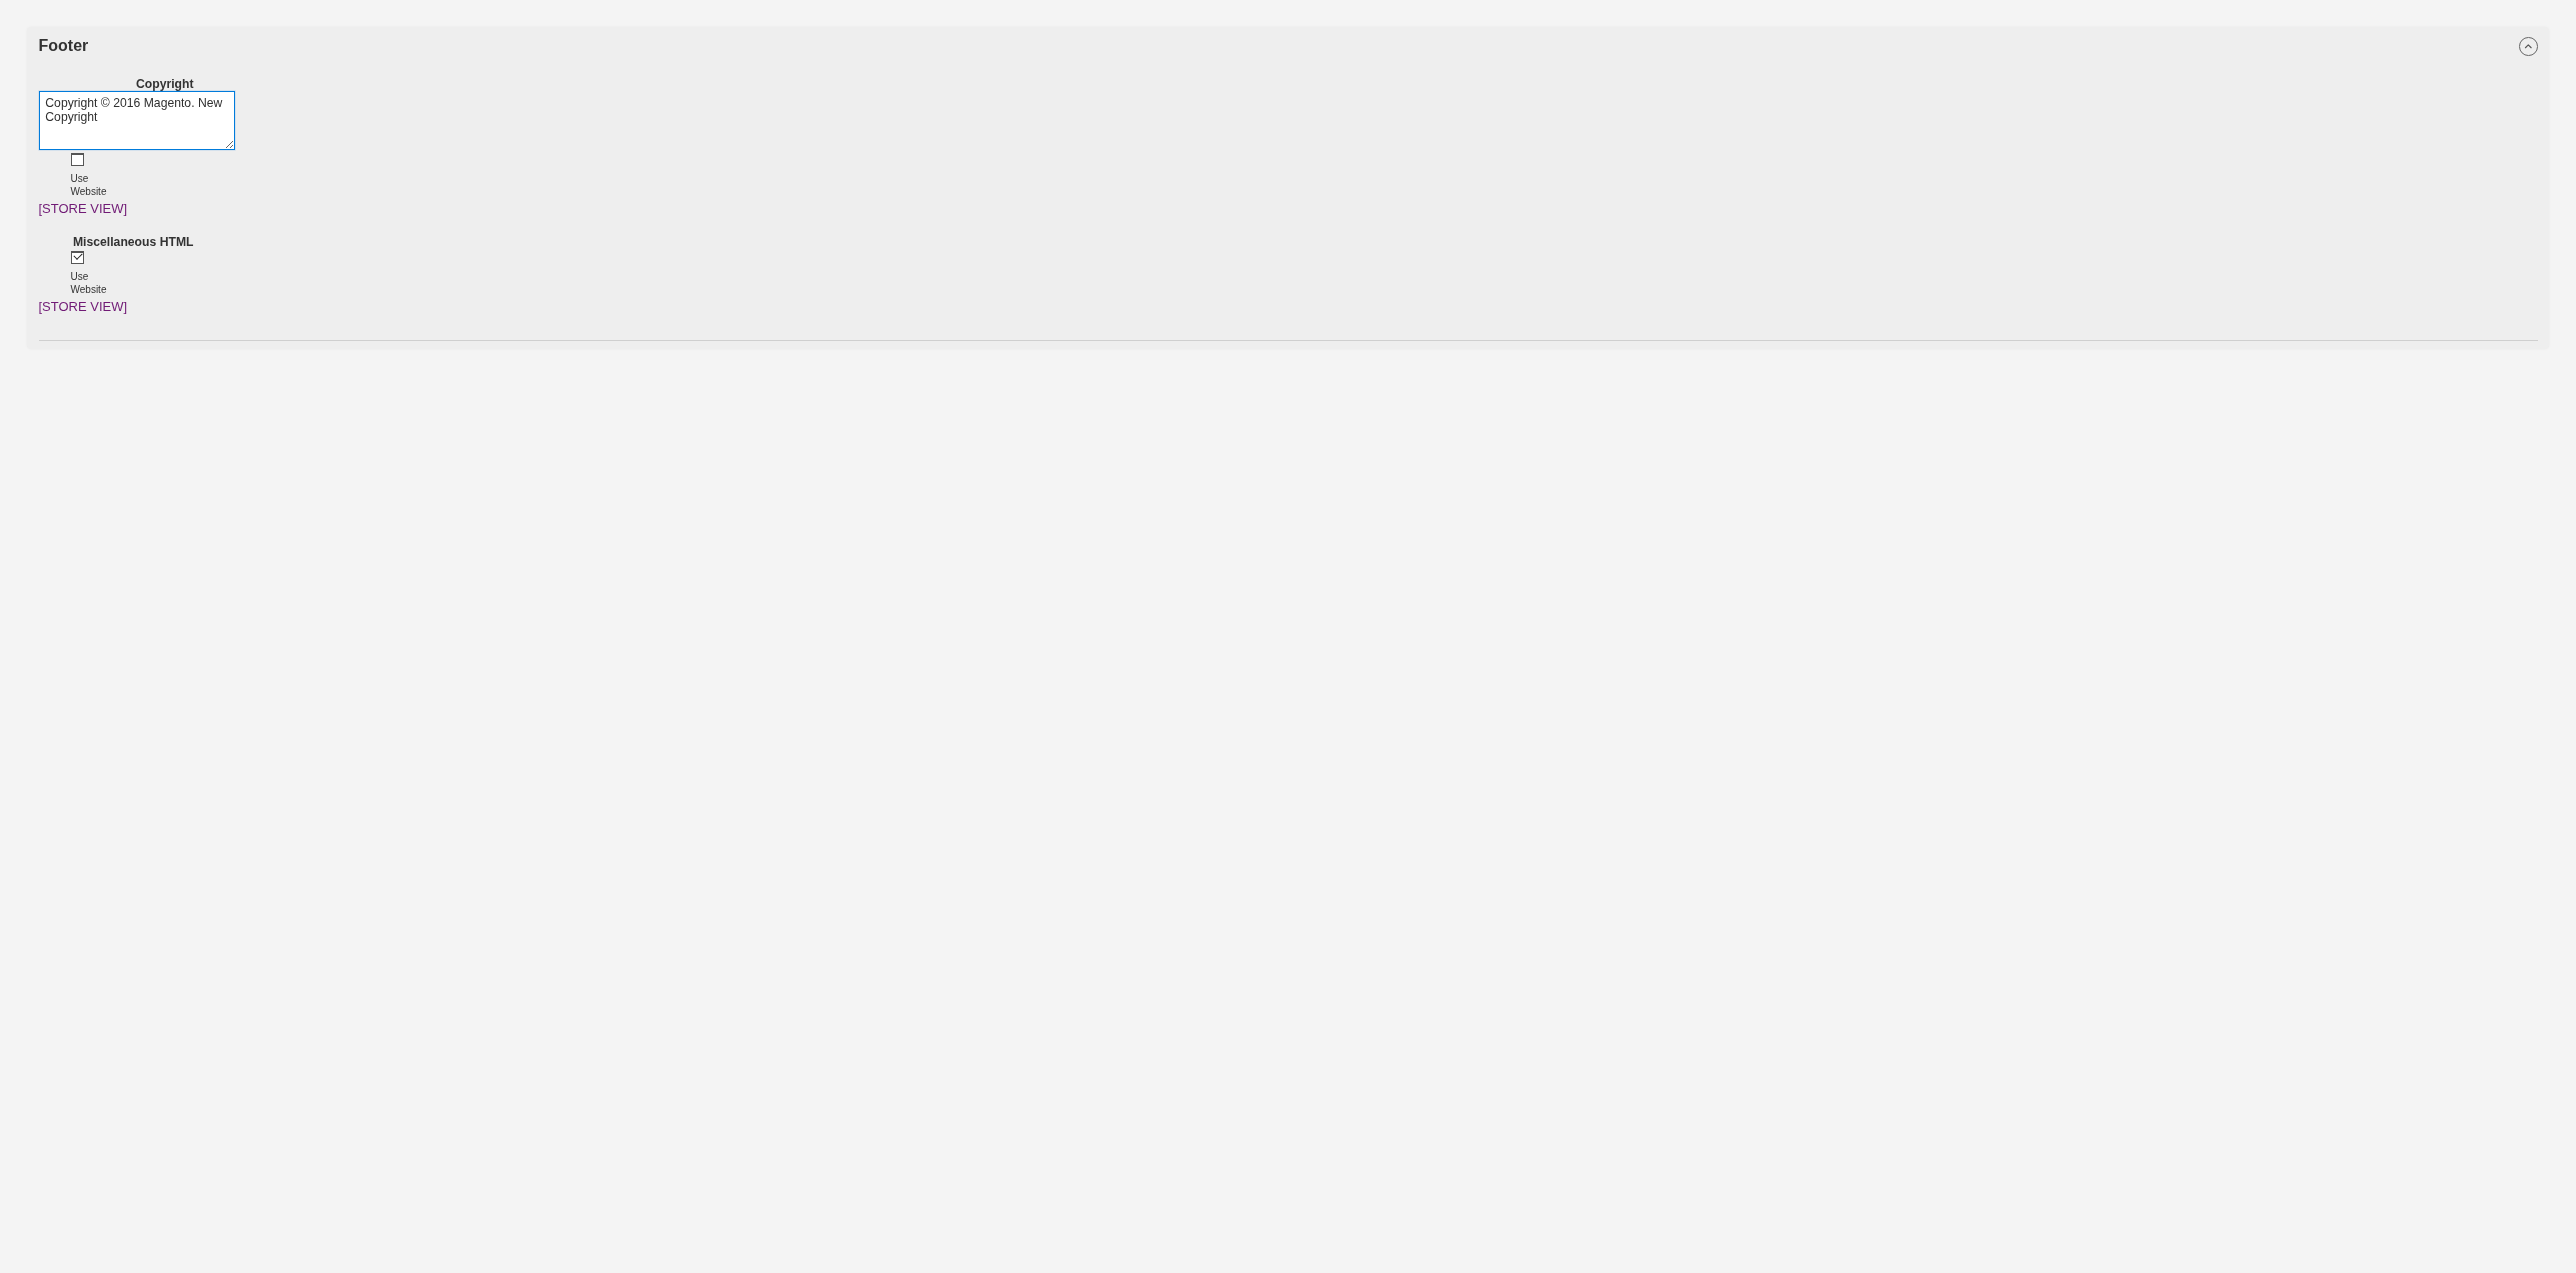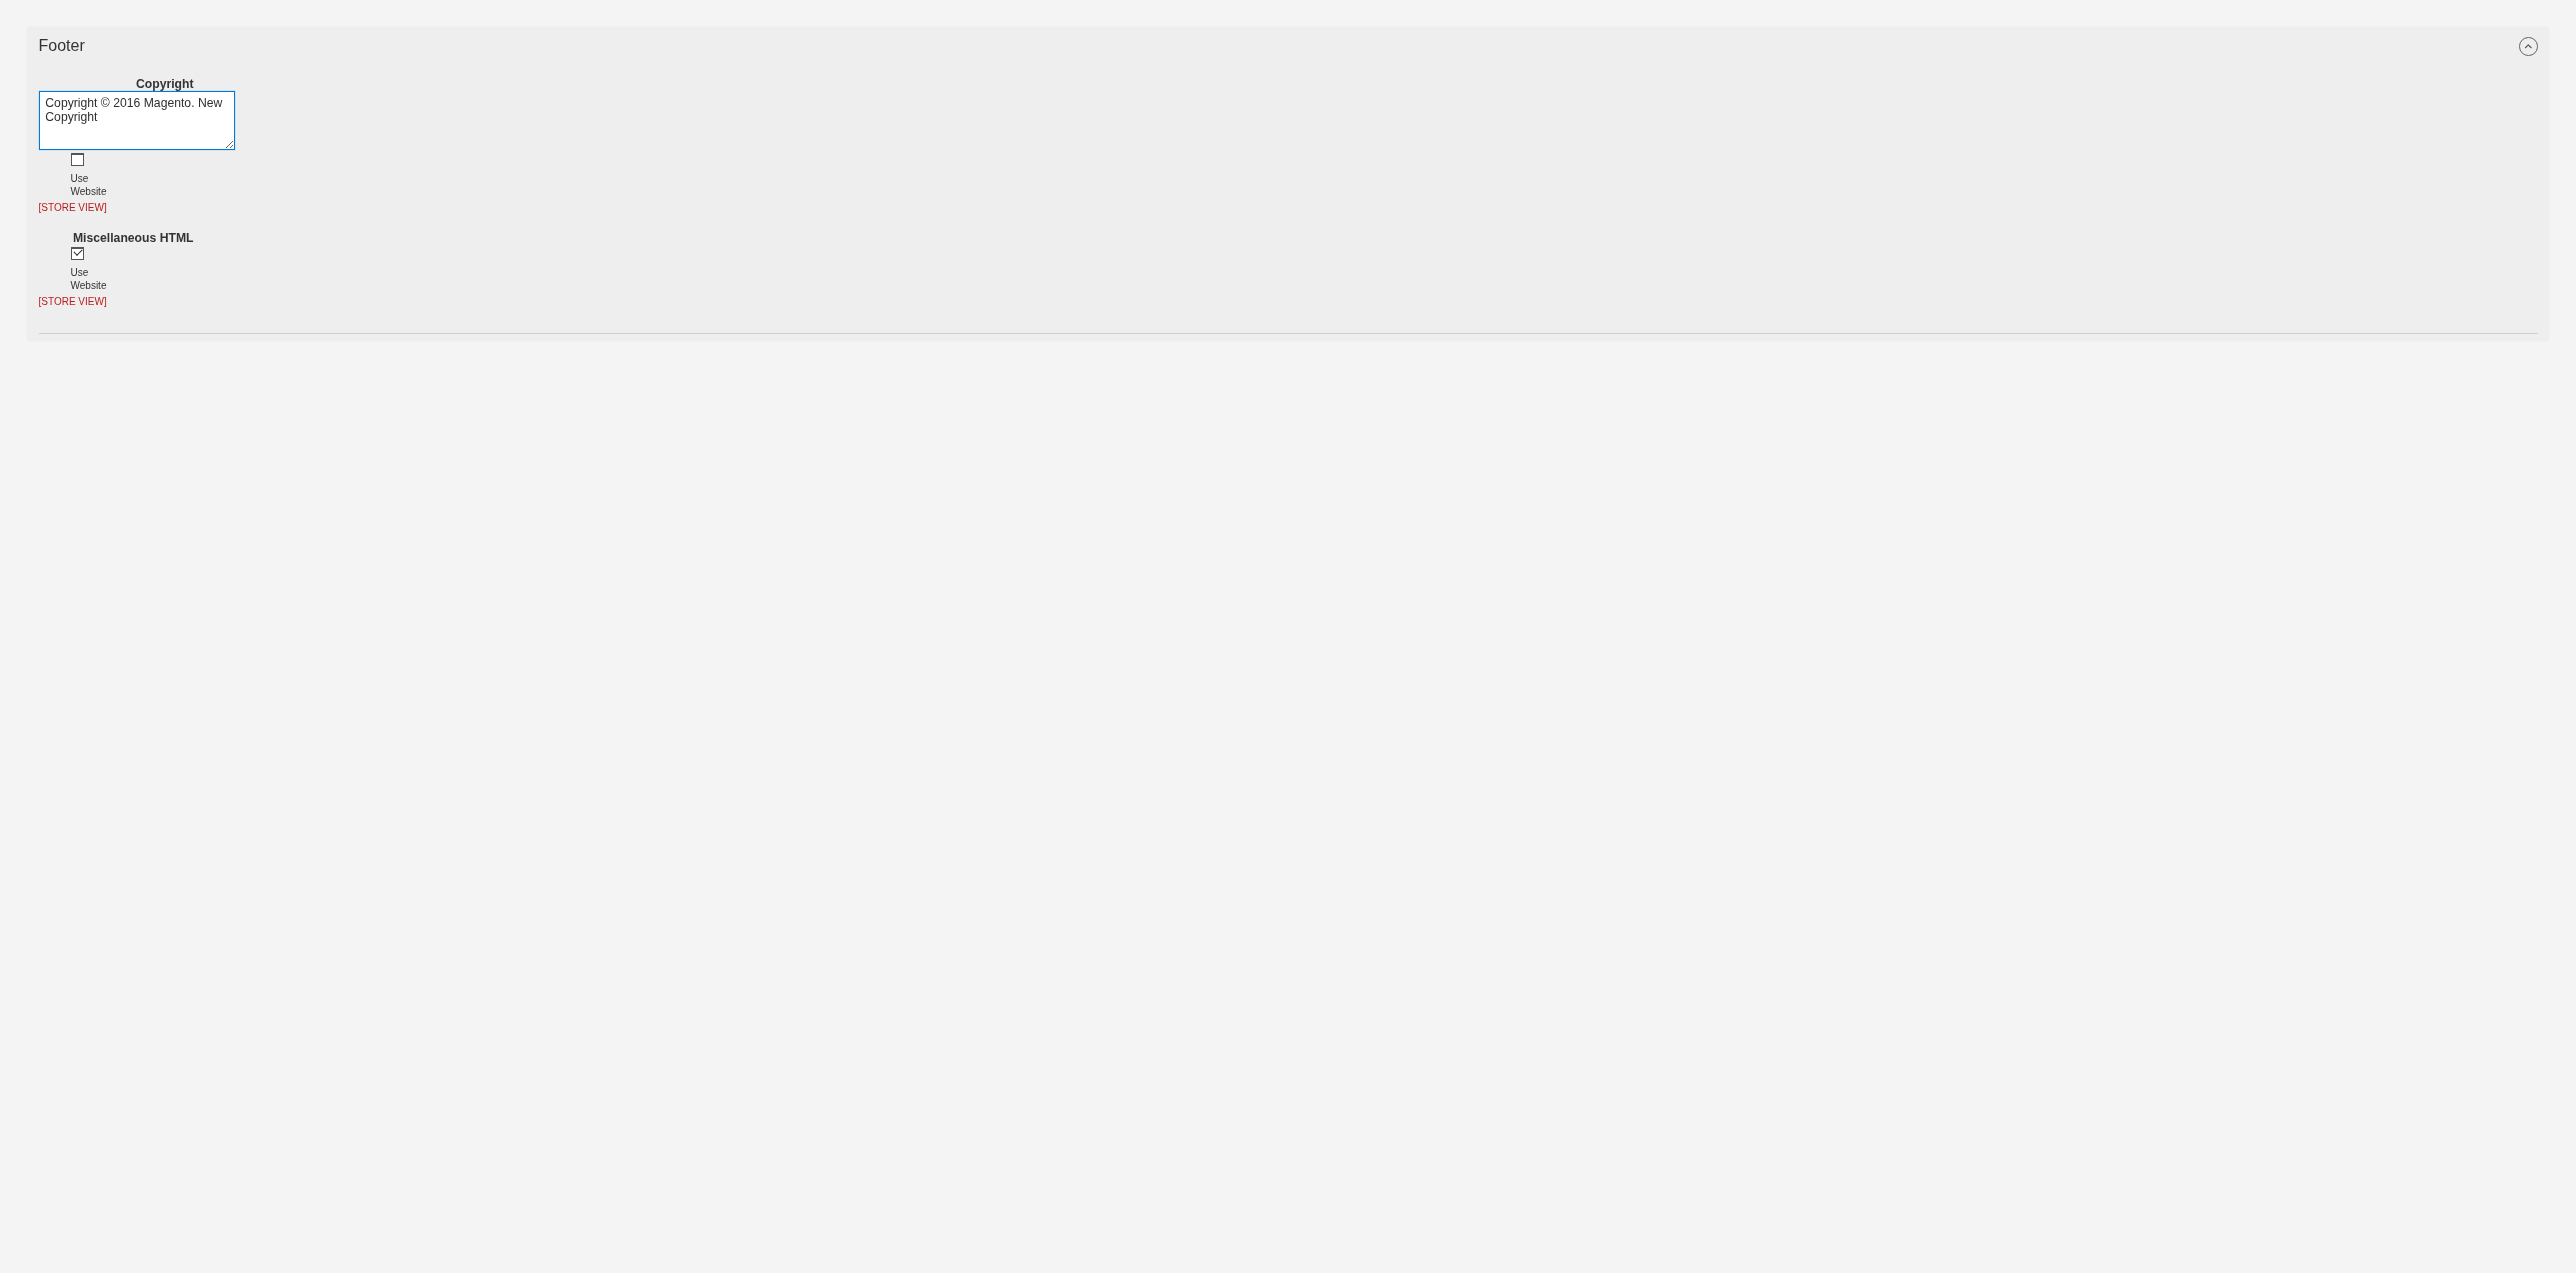--- a/index.html
+++ b/index.html
@@ -20,21 +20,21 @@
     box-shadow: 0 0 2.9px rgba(0,0,0,0.05);
   }
   .panel-head {
     display: flex;
     align-items: center;
     justify-content: space-between;
     padding-bottom: 17px;
   }
   .panel-title {
     font-size: 16px;
-    font-weight: 400;
+    font-weight: 700;
     color: #333;
   }
   .collapse-btn {
     width: 18.7px;
     height: 18.7px;
     border: 1.1px solid #666;
     border-radius: 50%;
     background: transparent;
     cursor: pointer;
     display: flex;
@@ -74,22 +74,22 @@
     padding-left: 32px;
     padding-top: 1.4px;
     font-size: 10px;
     color: #333;
     line-height: 1.3;
   }
   .scope-col {
     flex: 1;
     padding-left: 0;
     padding-top: 2.9px;
-    font-size: 10px;
-    color: #b91c1c;
+    font-size: 13px;
+    color: #701a75;
     line-height: 1.3;
   }
   textarea {
     width: 100%;
     height: 59px;
     font-family: inherit;
     font-size: 12.2px;
     padding: 4.3px 5.8px;
     color: #303030;
     resize: both;

